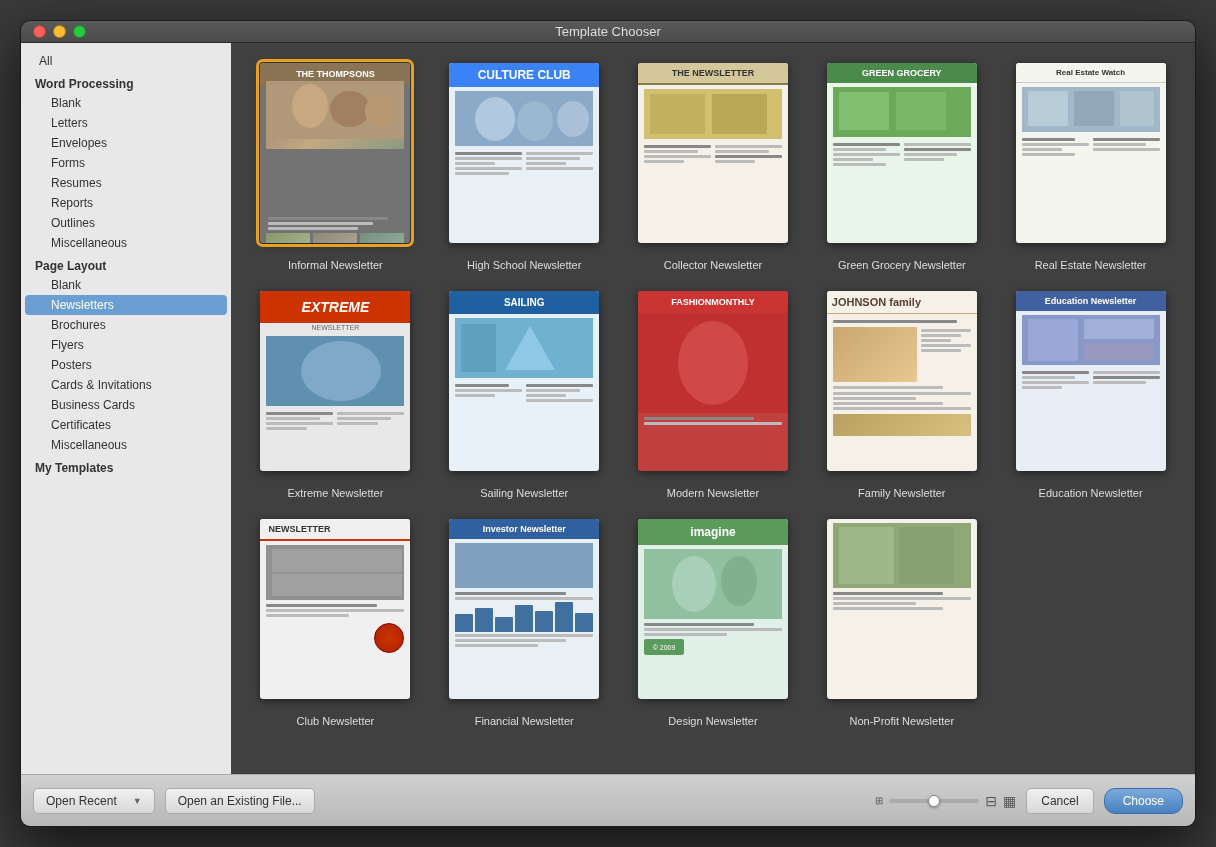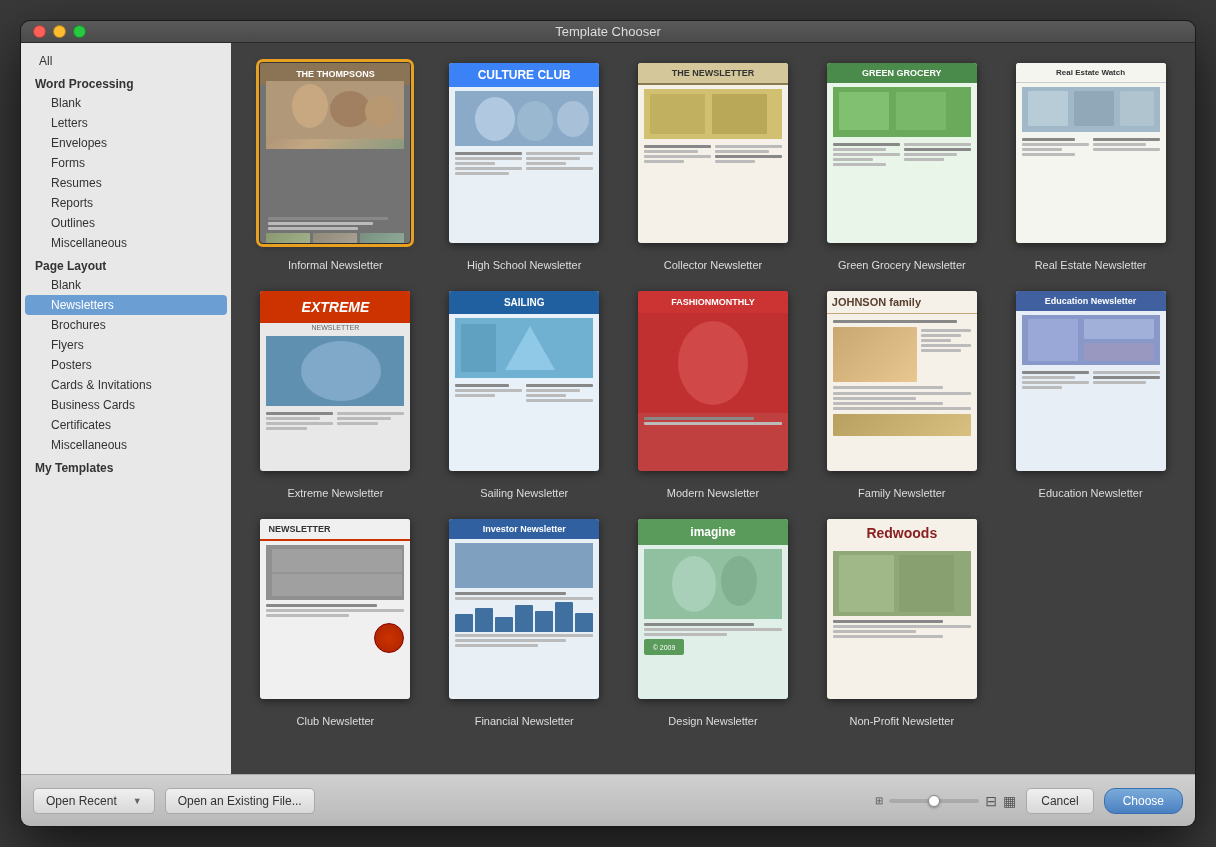--- a/index.html
+++ b/index.html
@@ -877,21 +877,20 @@
             </div>
             <div style="padding:0 6px;display:flex;align-items:center;gap:4px;margin-top:3px">
               <div style="width:40px;height:16px;background:#5a9a5a;border-radius:2px;font-size:7px;color:white;display:flex;align-items:center;justify-content:center">© 2009</div>
             </div>
           </div>
           <span class="template-label">Design Newsletter</span>
         </div>
 
         <div class="template-item">
           <div class="template-thumb thumb-nonprofit">
-            <div class="nonprofit-header">Redwoods</div>
             <div class="nonprofit-img">
               <svg width="100%" height="65">
                 <rect width="100%" height="65" fill="#90a878"></rect>
                 <rect x="6" y="4" width="55" height="57" fill="#a0b888" rx="1"></rect>
                 <rect x="66" y="4" width="55" height="57" fill="#88a070" rx="1"></rect>
               </svg>
             </div>
             <div style="padding:0 6px">
               <div class="thumb-text-line dark medium" style="margin:2px 0"></div>
               <div class="thumb-text-line" style="margin:2px 0"></div>

